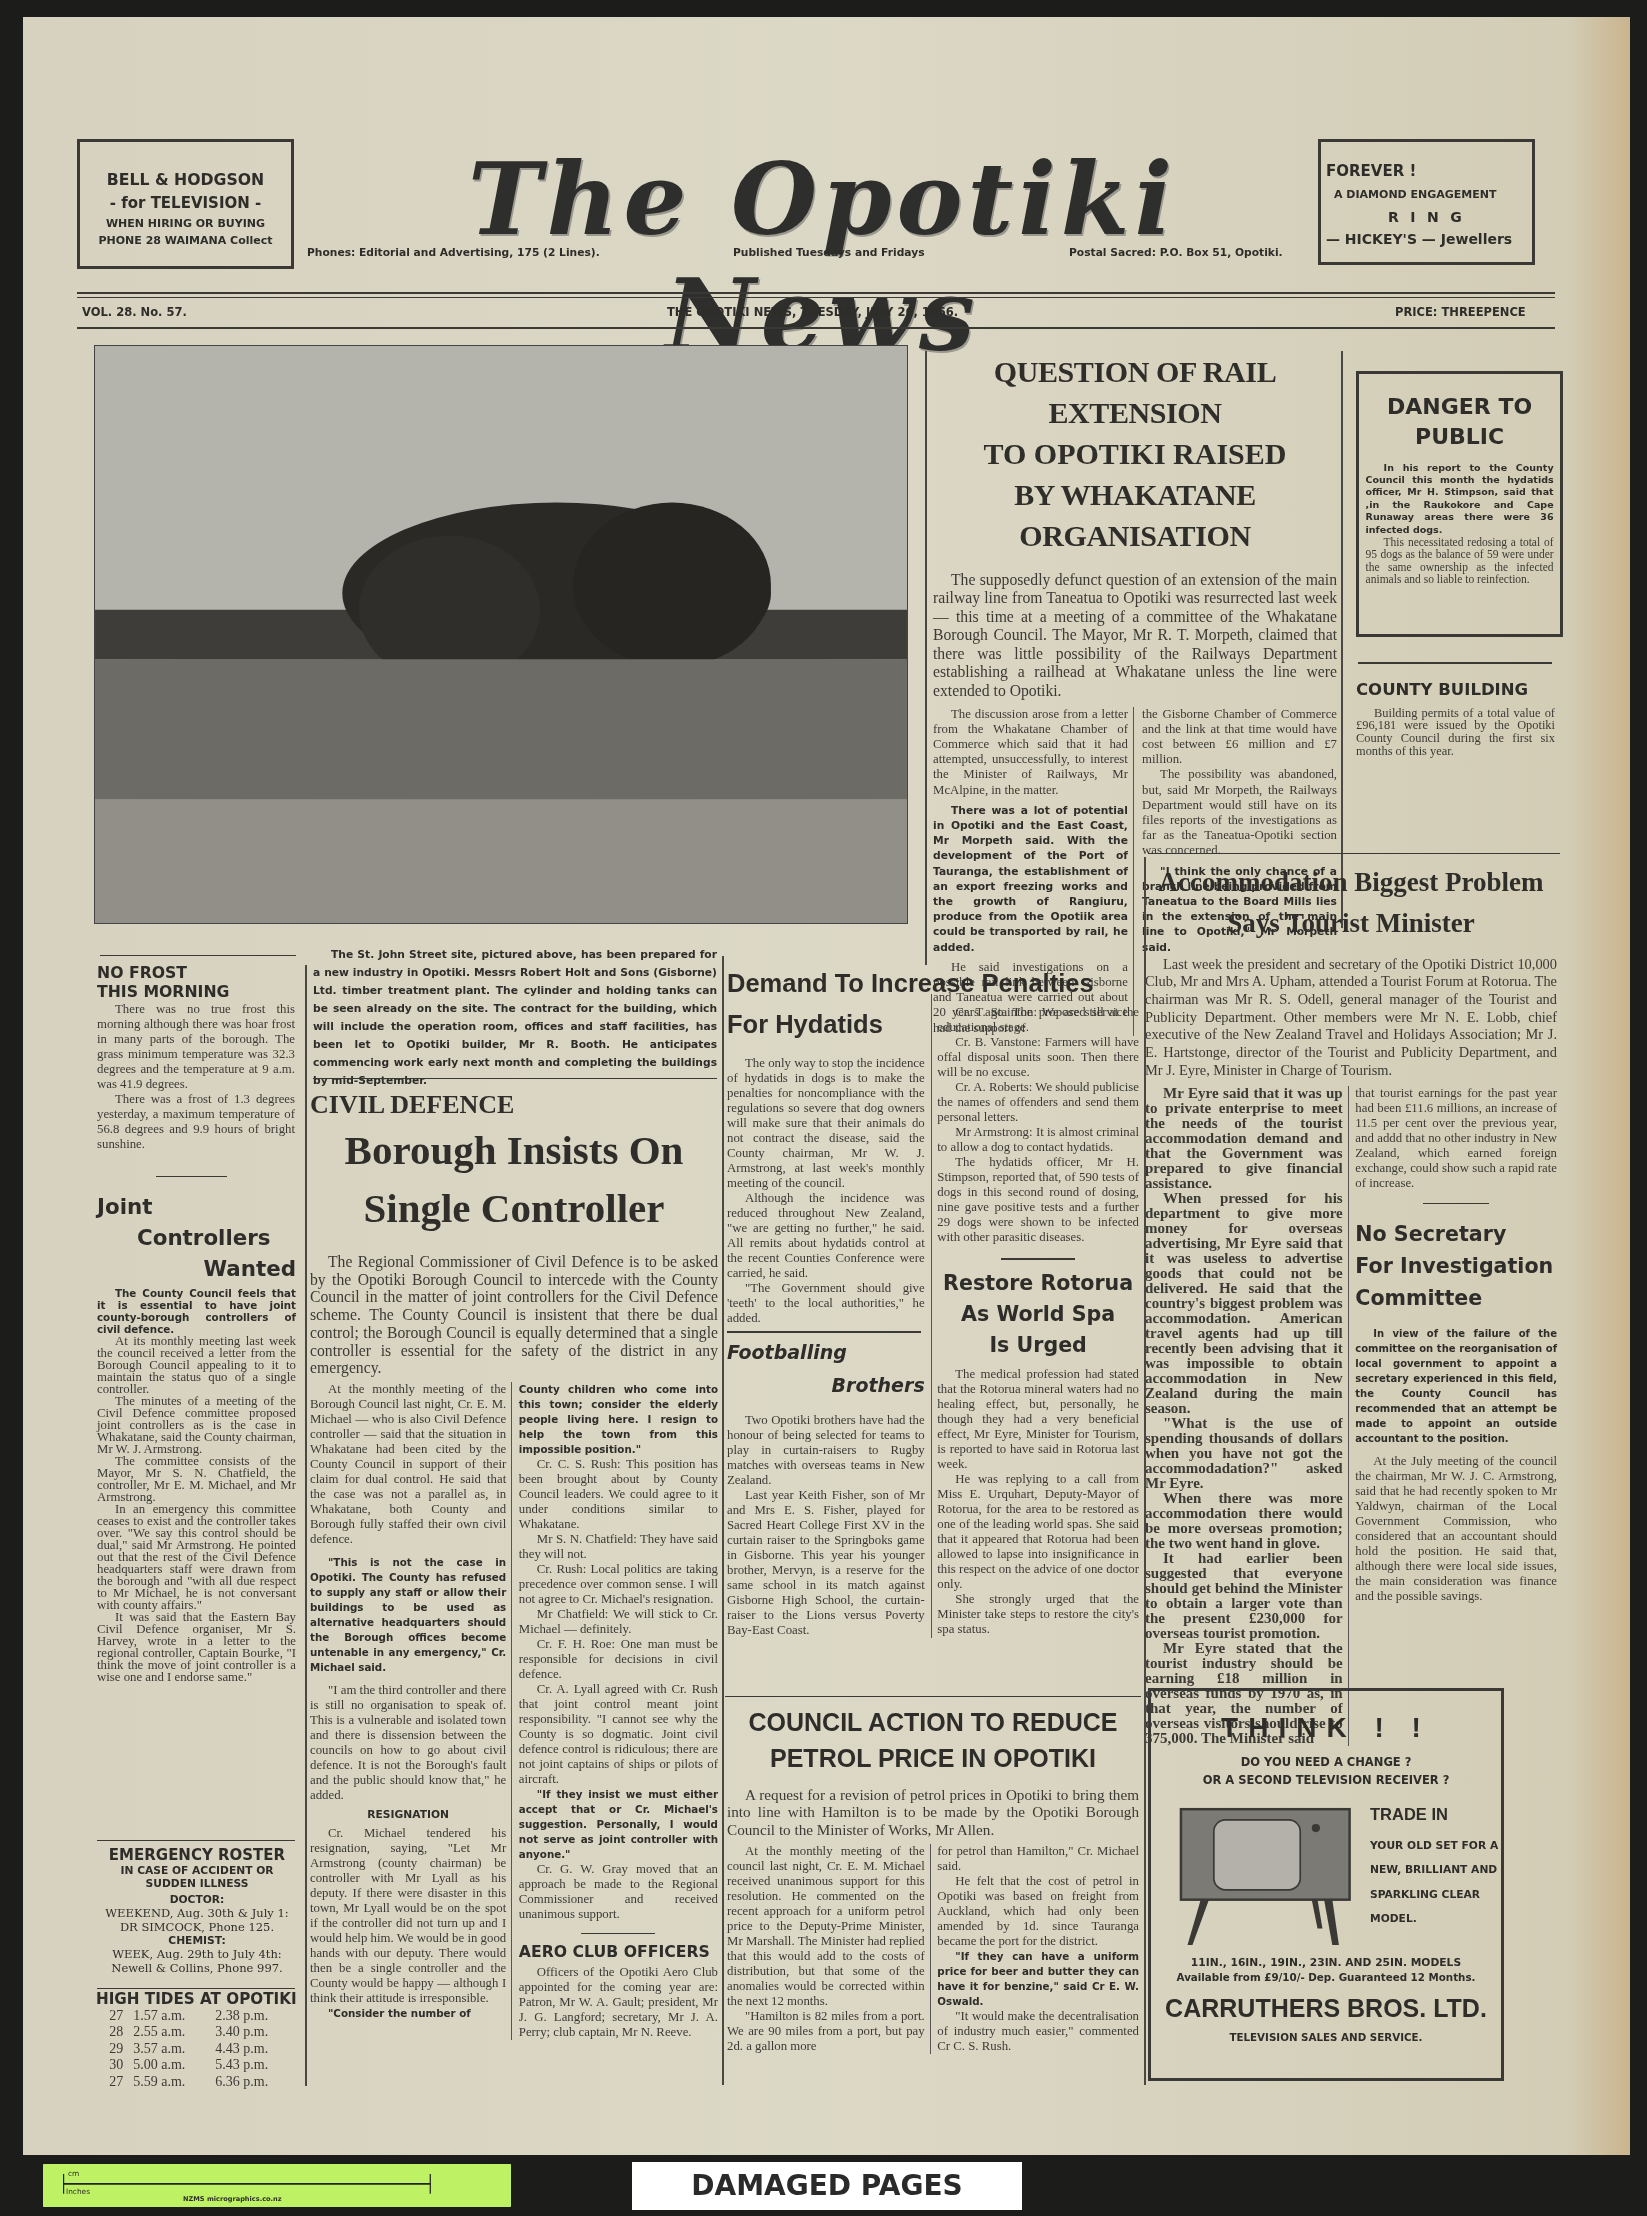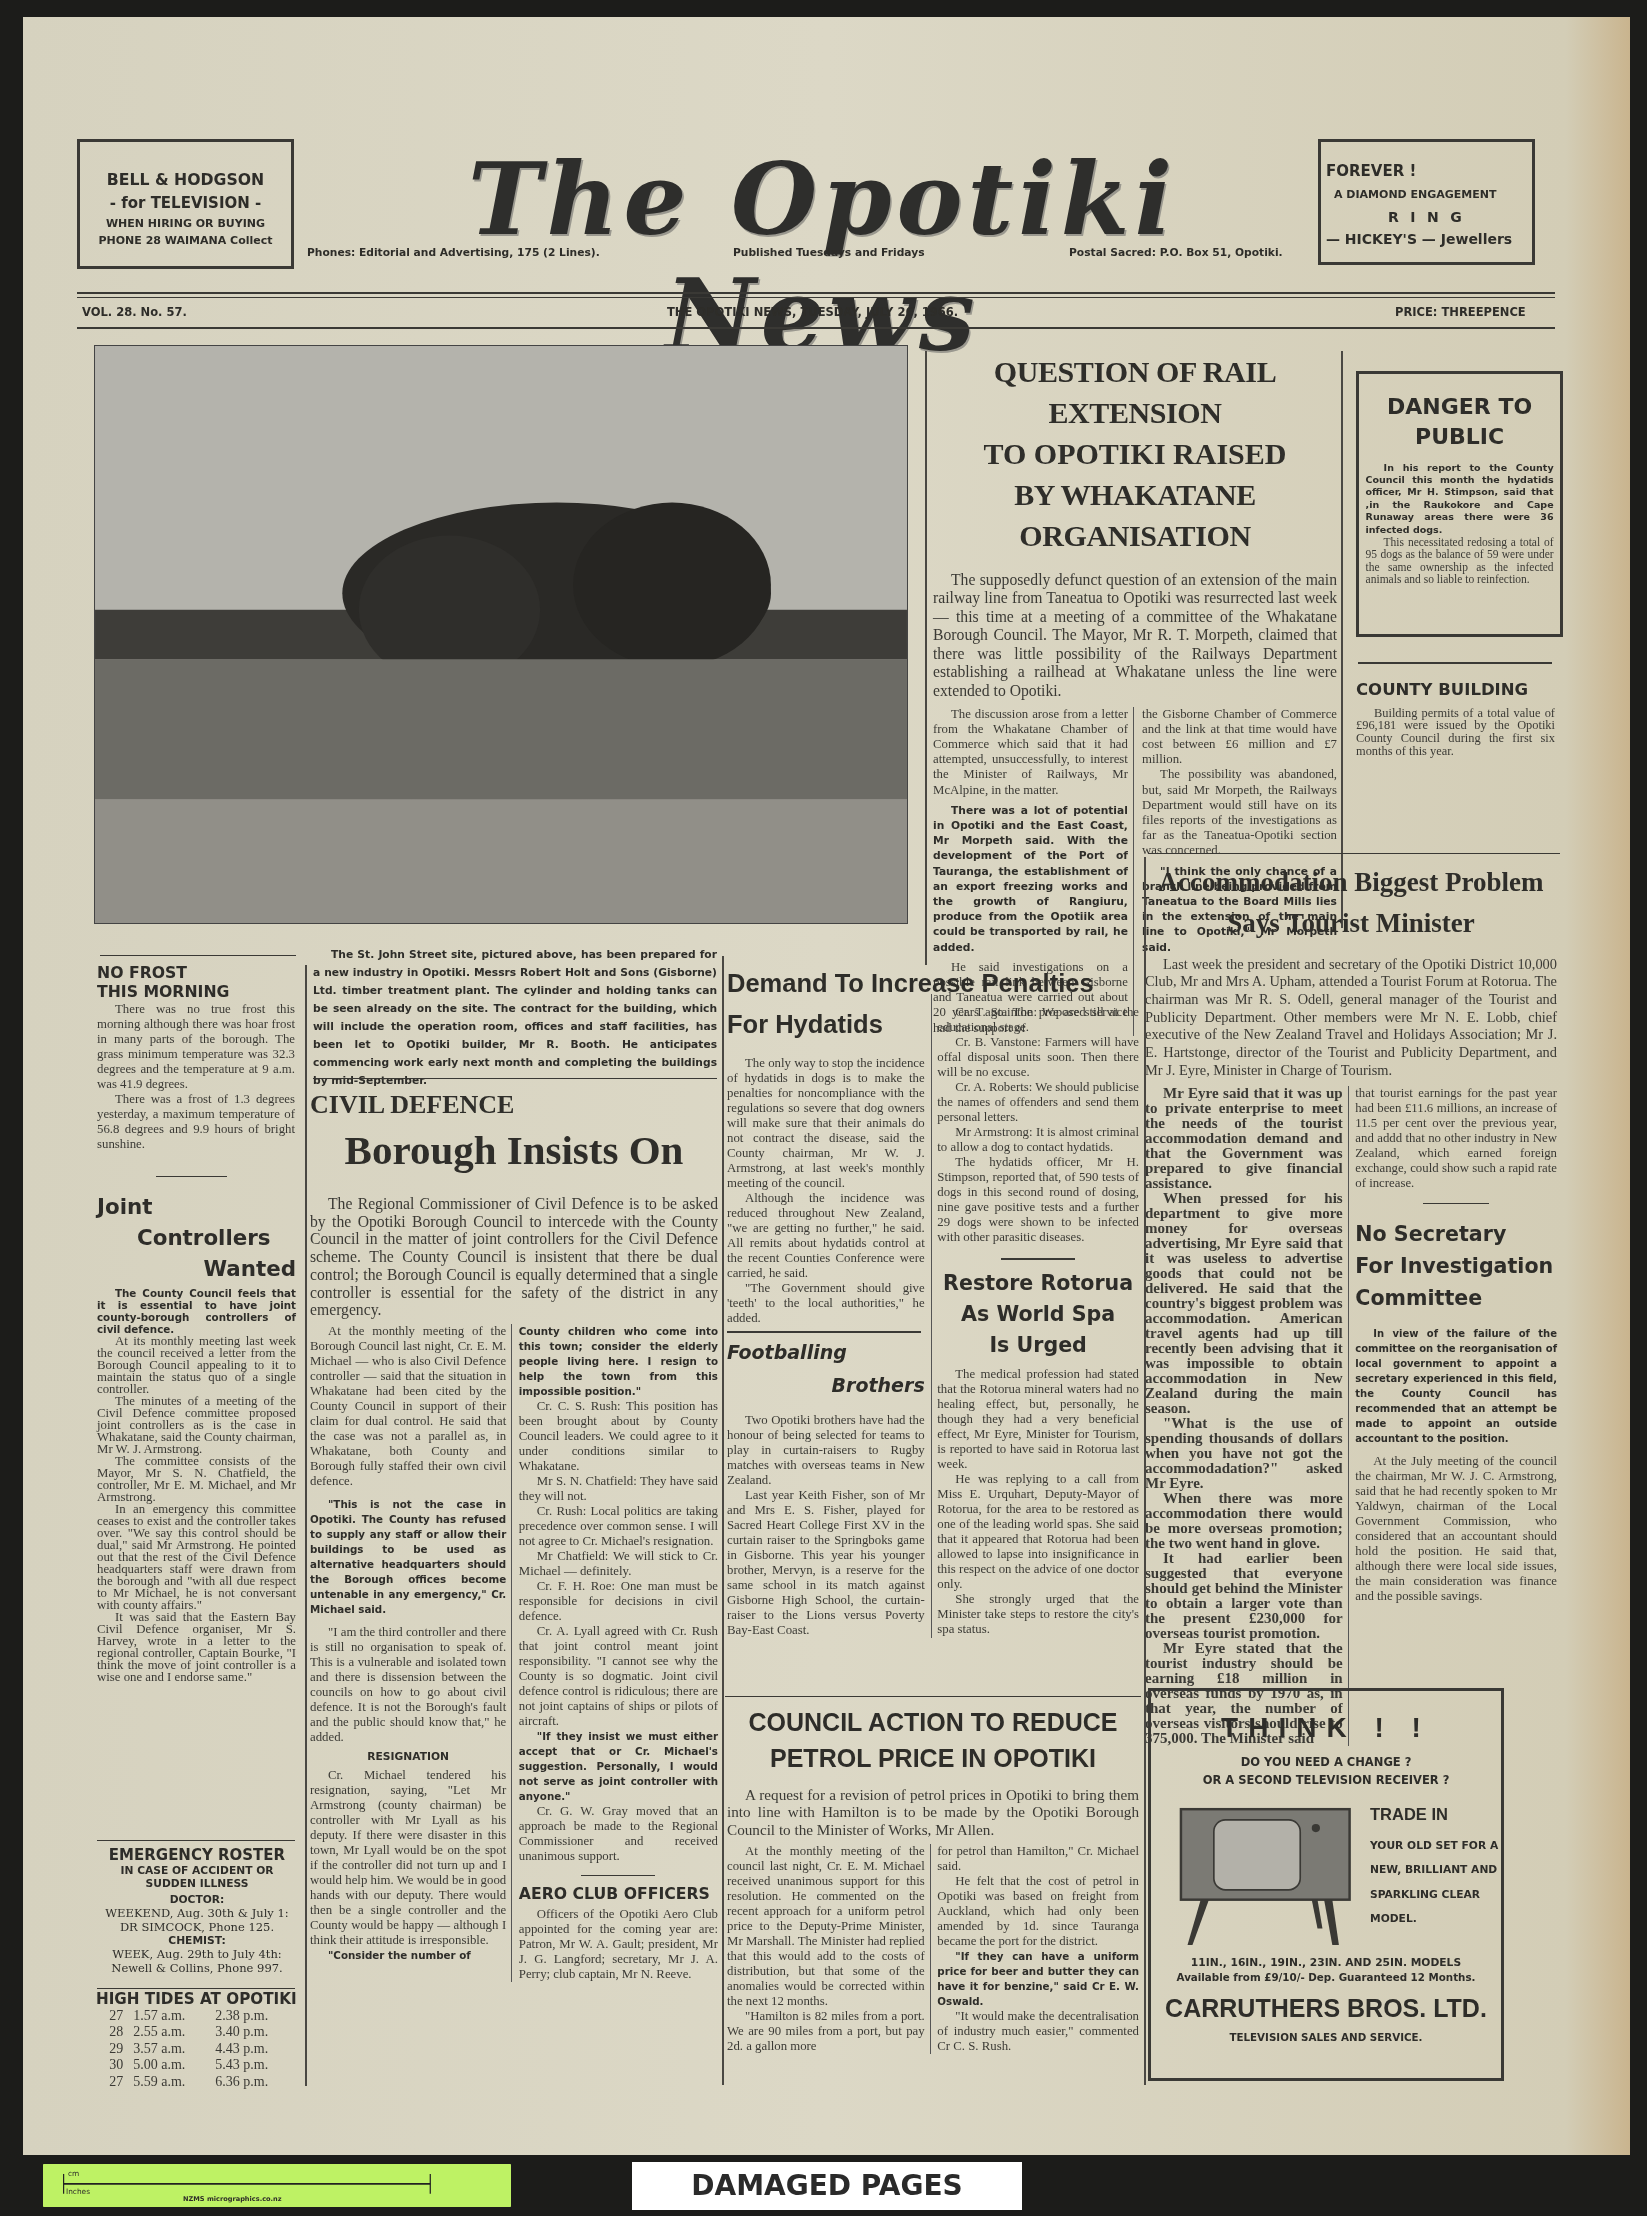--- a/index.html
+++ b/index.html
@@ -257,20 +257,21 @@
             <td style="padding-left:25px">6.36 p.m.</td>
           </tr>
       </tbody>
     </table>
   </div>
 
   <div class="rule" style="left:290px;top:1061px;width:404px;height:0.8px;"></div>
   <div class="abs" style="left:287px;top:1071px;width:408px;">
     <div class="hl" style="font-size:26px;text-align:left;line-height:33px;">CIVIL DEFENCE</div>
     <div class="hl" style="font-size:41px;line-height:58px;">Borough Insists On</div>
+    <div class="hl" style="font-size:41px;line-height:58px;">Single Controller</div>
     <div class="body-txt" style="font-size:15.7px;line-height:17.7px;margin-top:16.5px;">
         <p>The Regional Commissioner of Civil Defence is to be asked by the Opotiki Borough Council to intercede with the County Council in the matter of joint controllers for the Civil Defence scheme. The County Council is insistent that there be dual control; the Borough Council is equally determined that a single controller is essential for the safety of the district in any emergency.</p>
       </div>
     <div style="display:flex;gap:6.6px;margin-top:5px;">
       <div style="width:199px;border-right:0.8px solid #555;padding-right:5px;">
         <div class="body-txt" style="font-size:12.8px;line-height:15px;">
             <p>At the monthly meeting of the Borough Council last night, Cr. E. M. Michael — who is also Civil Defence controller — said that the situation in Whakatane had been cited by the County Council in support of their claim for dual control. He said that the case was not a parallel as, in Whakatane, both County and Borough fully staffed their own civil defence.</p>
           </div>
         <div class="bold-txt" style="font-size:10.3px;line-height:15px;margin-top:8.2px;">
             <p>"This is not the case in Opotiki. The County has refused to supply any staff or allow their buildings to be used as alternative headquarters should the Borough offices become untenable in any emergency," Cr. Michael said.</p>

